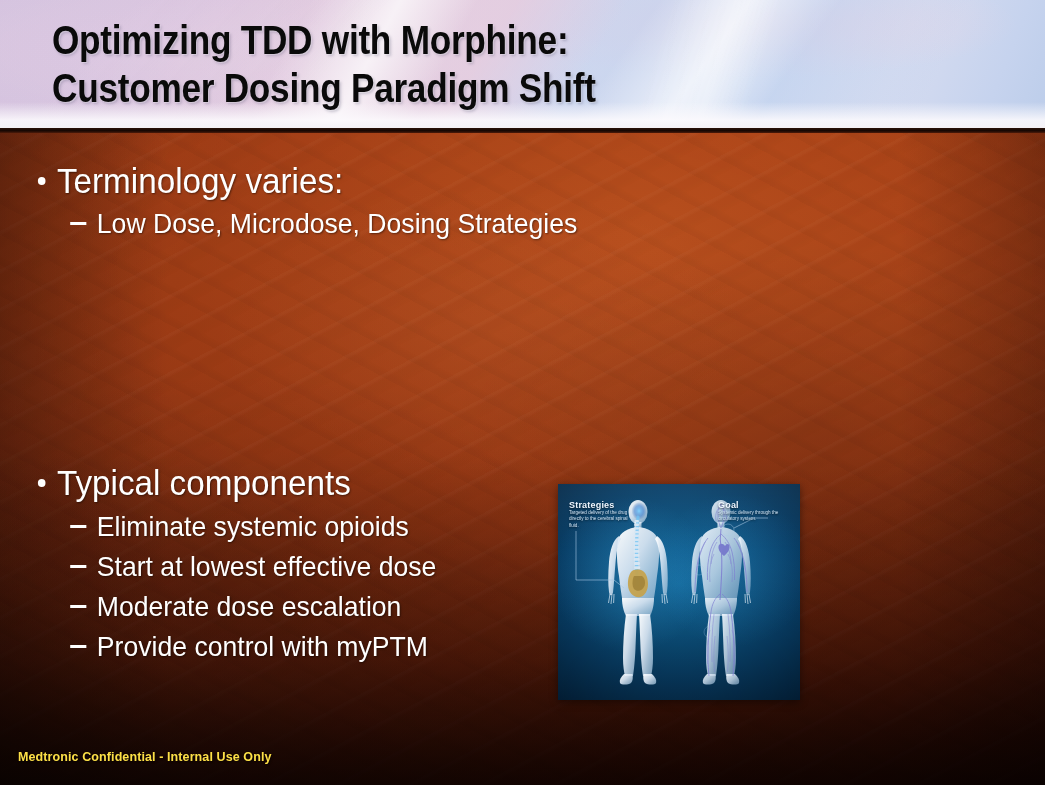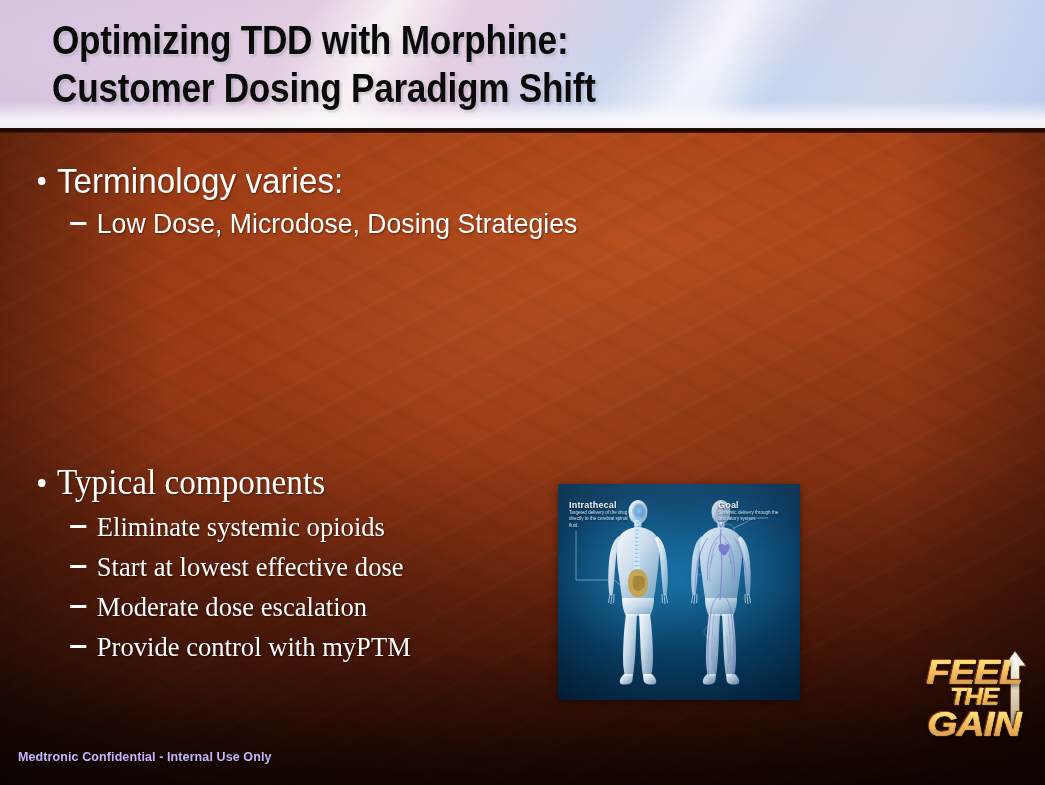--- a/index.html
+++ b/index.html
@@ -129,21 +129,21 @@
 
   
   .content {
     position: absolute;
     left: 0; top: 128px;
     width: 1045px; height: 657px;
   }
   .bullet-group { position: absolute; left: 36px; width: 960px; }
   .g1 { top: 32px; }
   .g2 { top: 166px; }
-  .g3 { top: 334px; font-family: Liberation Serif, serif; }
+  .g3 { top: 334px; }
 
   .lvl1 {
     position: relative;
     color: #ffffff;
     font-size: 35px;
     line-height: 42px;
     padding-left: 22px;
     transform: scaleX(0.95);
     transform-origin: left center;
     text-shadow: 1px 1px 2px rgba(0,0,0,0.45);
@@ -237,21 +237,21 @@
   }
   .lw-feel { top: 4px;  font-size: 35px; transform: scaleX(1.12); transform-origin: center top; }
   .lw-the  { top: 36px; font-size: 23px; transform: scaleX(1.12); transform-origin: center top; }
   .lw-gain { top: 56px; font-size: 35px; transform: scaleX(1.12); transform-origin: center top; }
   .logo-arrow { position: absolute; left: 74px; top: 2px; width: 26px; height: 78px; }
 
   
   .footer {
     position: absolute;
     left: 18px; top: 750px;
-    color: #c4b5fd;
+    color: #fde047;
     font-size: 12.5px;
     font-weight: bold;
     letter-spacing: .1px;
     text-shadow: 1px 1px 2px rgba(0,0,0,0.6);
     white-space: nowrap;
   }
 </style>
 </head>
 <body>
 
@@ -461,40 +461,25 @@
 
         <circle cx="170" cy="46" r="6" stroke="#a9c9e4" stroke-width="0.6" fill="none" opacity="0.7"></circle>
         <circle cx="141" cy="86" r="5" stroke="#a9c9e4" stroke-width="0.55" fill="none" opacity="0.55"></circle>
         <circle cx="152" cy="148" r="6" stroke="#a9c9e4" stroke-width="0.55" fill="none" opacity="0.5"></circle>
 
         <path d="M176 44 L196 34 L210 34" stroke="#a9c9e4" stroke-width="0.7" fill="none" opacity="0.85"></path>
       </g>
     </svg>
 
     <div class="pic-label lbl-intra">
-      <div class="pl-title">Intrathecal</div>
+      <div class="pl-title">Strategies</div>
       <div class="pl-body">Targeted delivery of the drug directly to the cerebral spinal fluid.</div>
     </div>
     <div class="pic-label lbl-oral">
       <div class="pl-title">Goal</div>
       <div class="pl-body">Systemic delivery through the circulatory system.</div>
     </div>
   </div>
 
-  <div class="logo">
-    <svg class="logo-arrow" viewBox="0 0 26 78">
-      <defs>
-        <linearGradient id="arrG" x1="0" y1="0" x2="0" y2="1">
-          <stop offset="0%" stop-color="#ffffff"></stop>
-          <stop offset="35%" stop-color="#efe6d6"></stop>
-          <stop offset="100%" stop-color="#b9a88e"></stop>
-        </linearGradient>
-      </defs>
-      <path d="M13 1 L24 16 L17.5 16 L17.5 76 L8.5 76 L8.5 16 L2 16 Z" fill="url(#arrG)" stroke="#6c4a1e" stroke-width="1"></path>
-    </svg>
-    <div class="logo-word lw-feel">FEEL</div>
-    <div class="logo-word lw-the">THE</div>
-    <div class="logo-word lw-gain">GAIN</div>
-  </div>
 
   <div class="footer">Medtronic Confidential - Internal Use Only</div>
 
 </div>
 
 </body></html>

